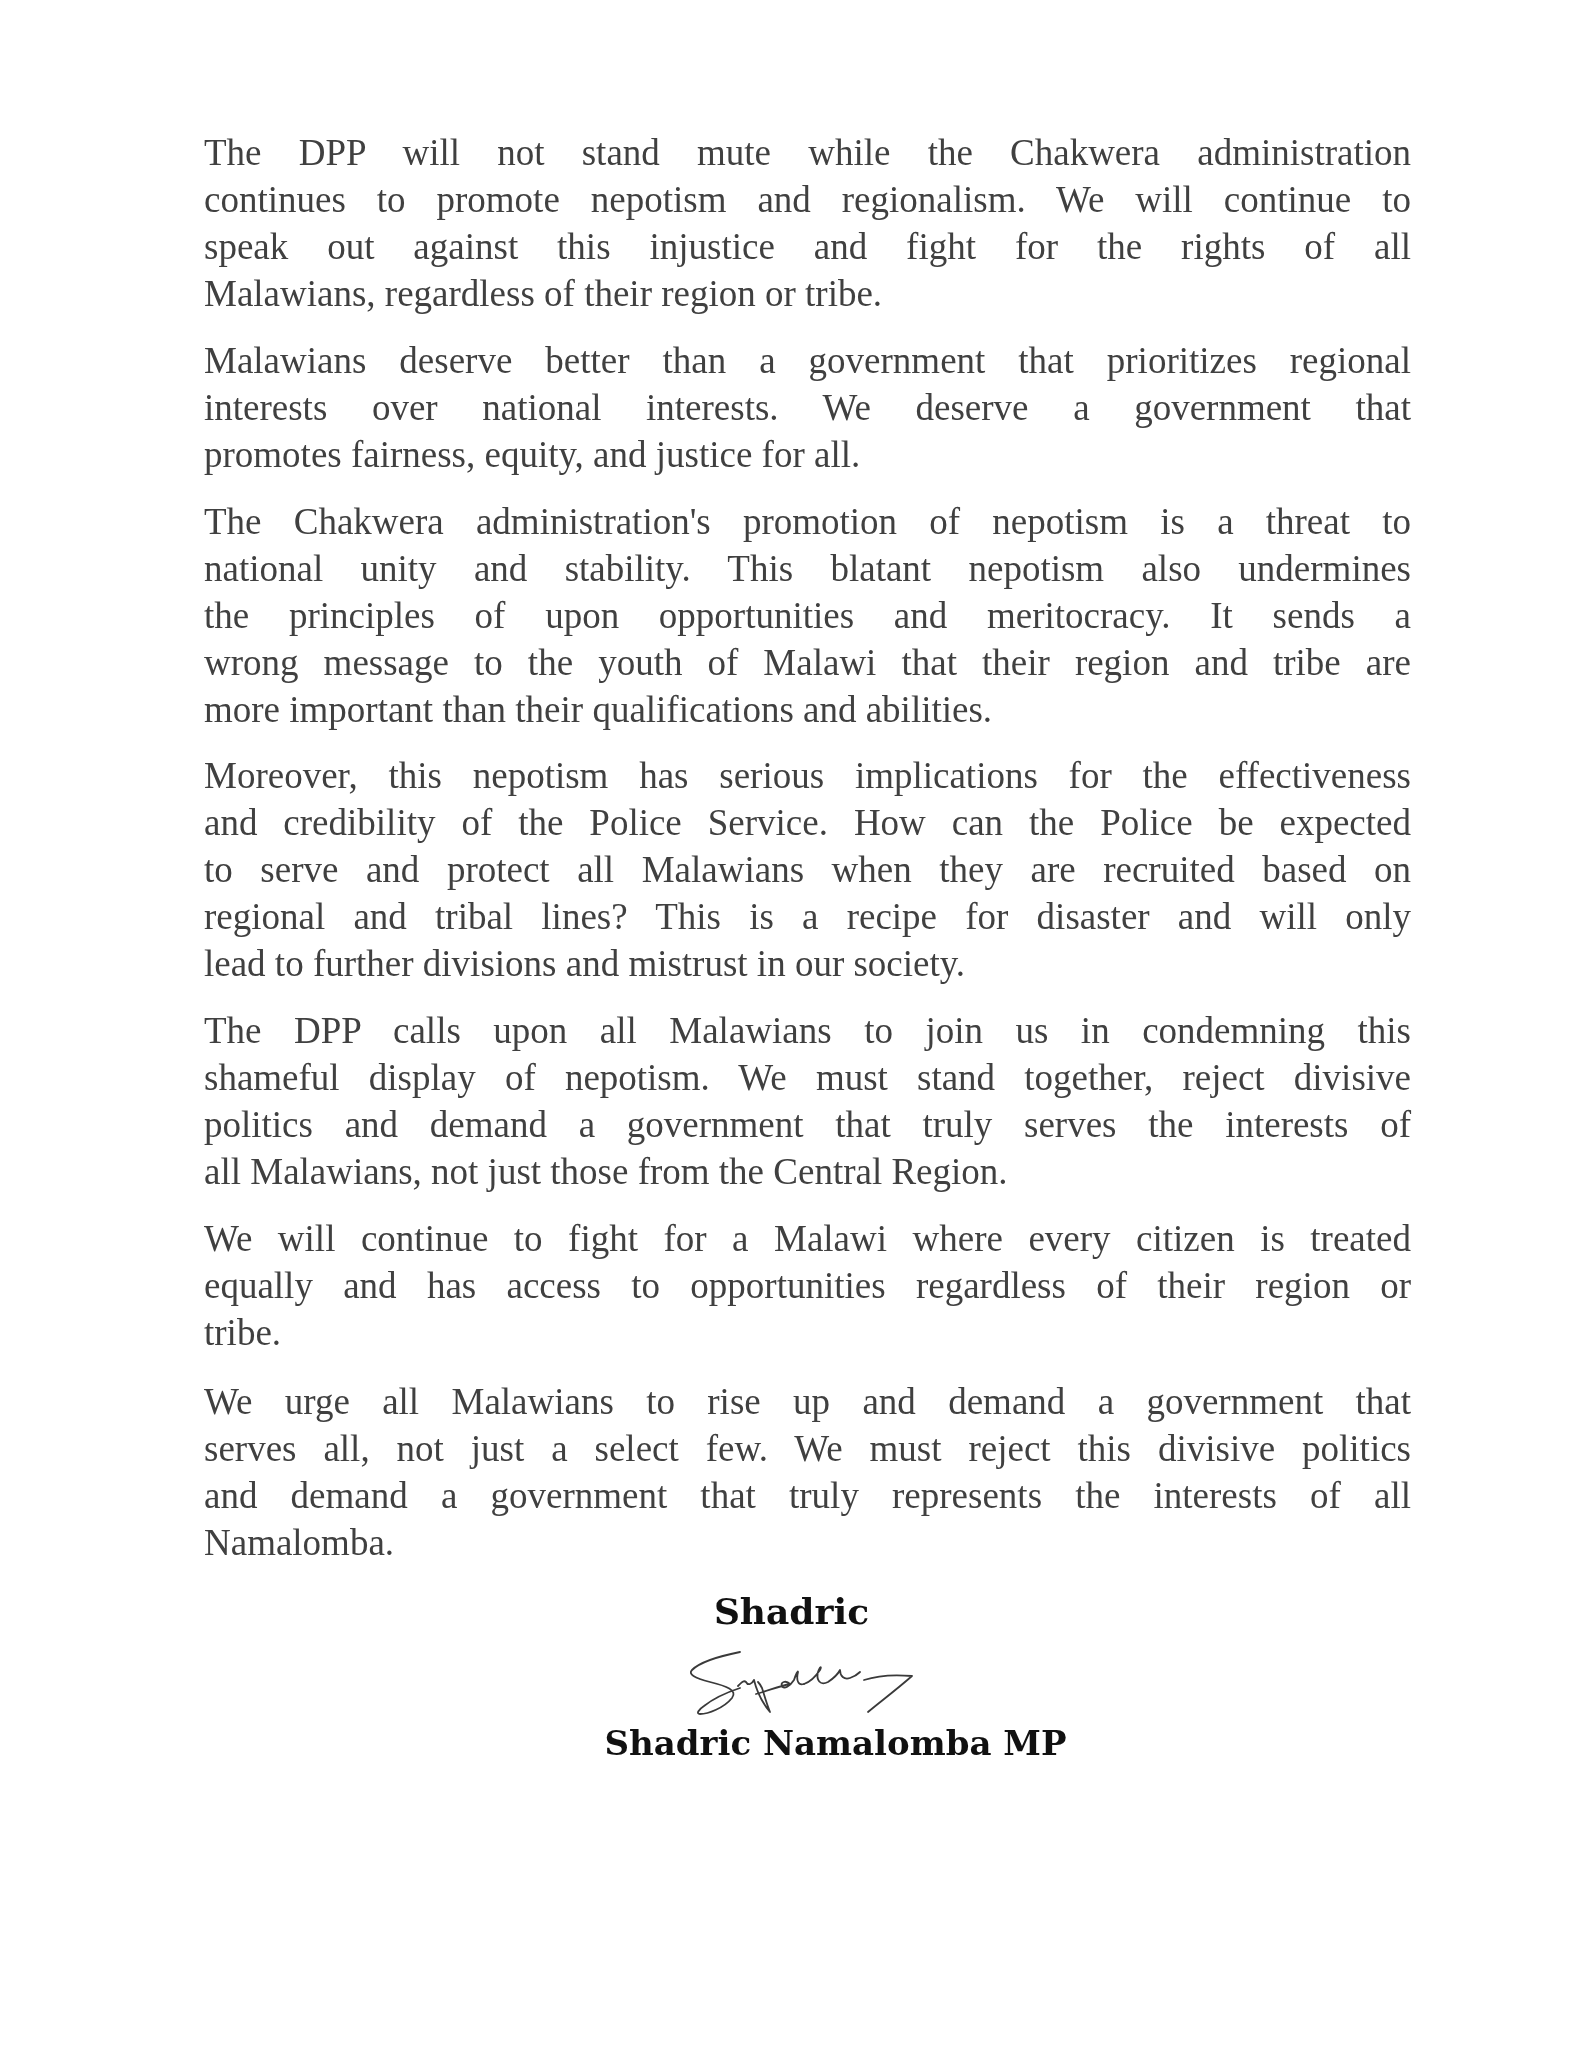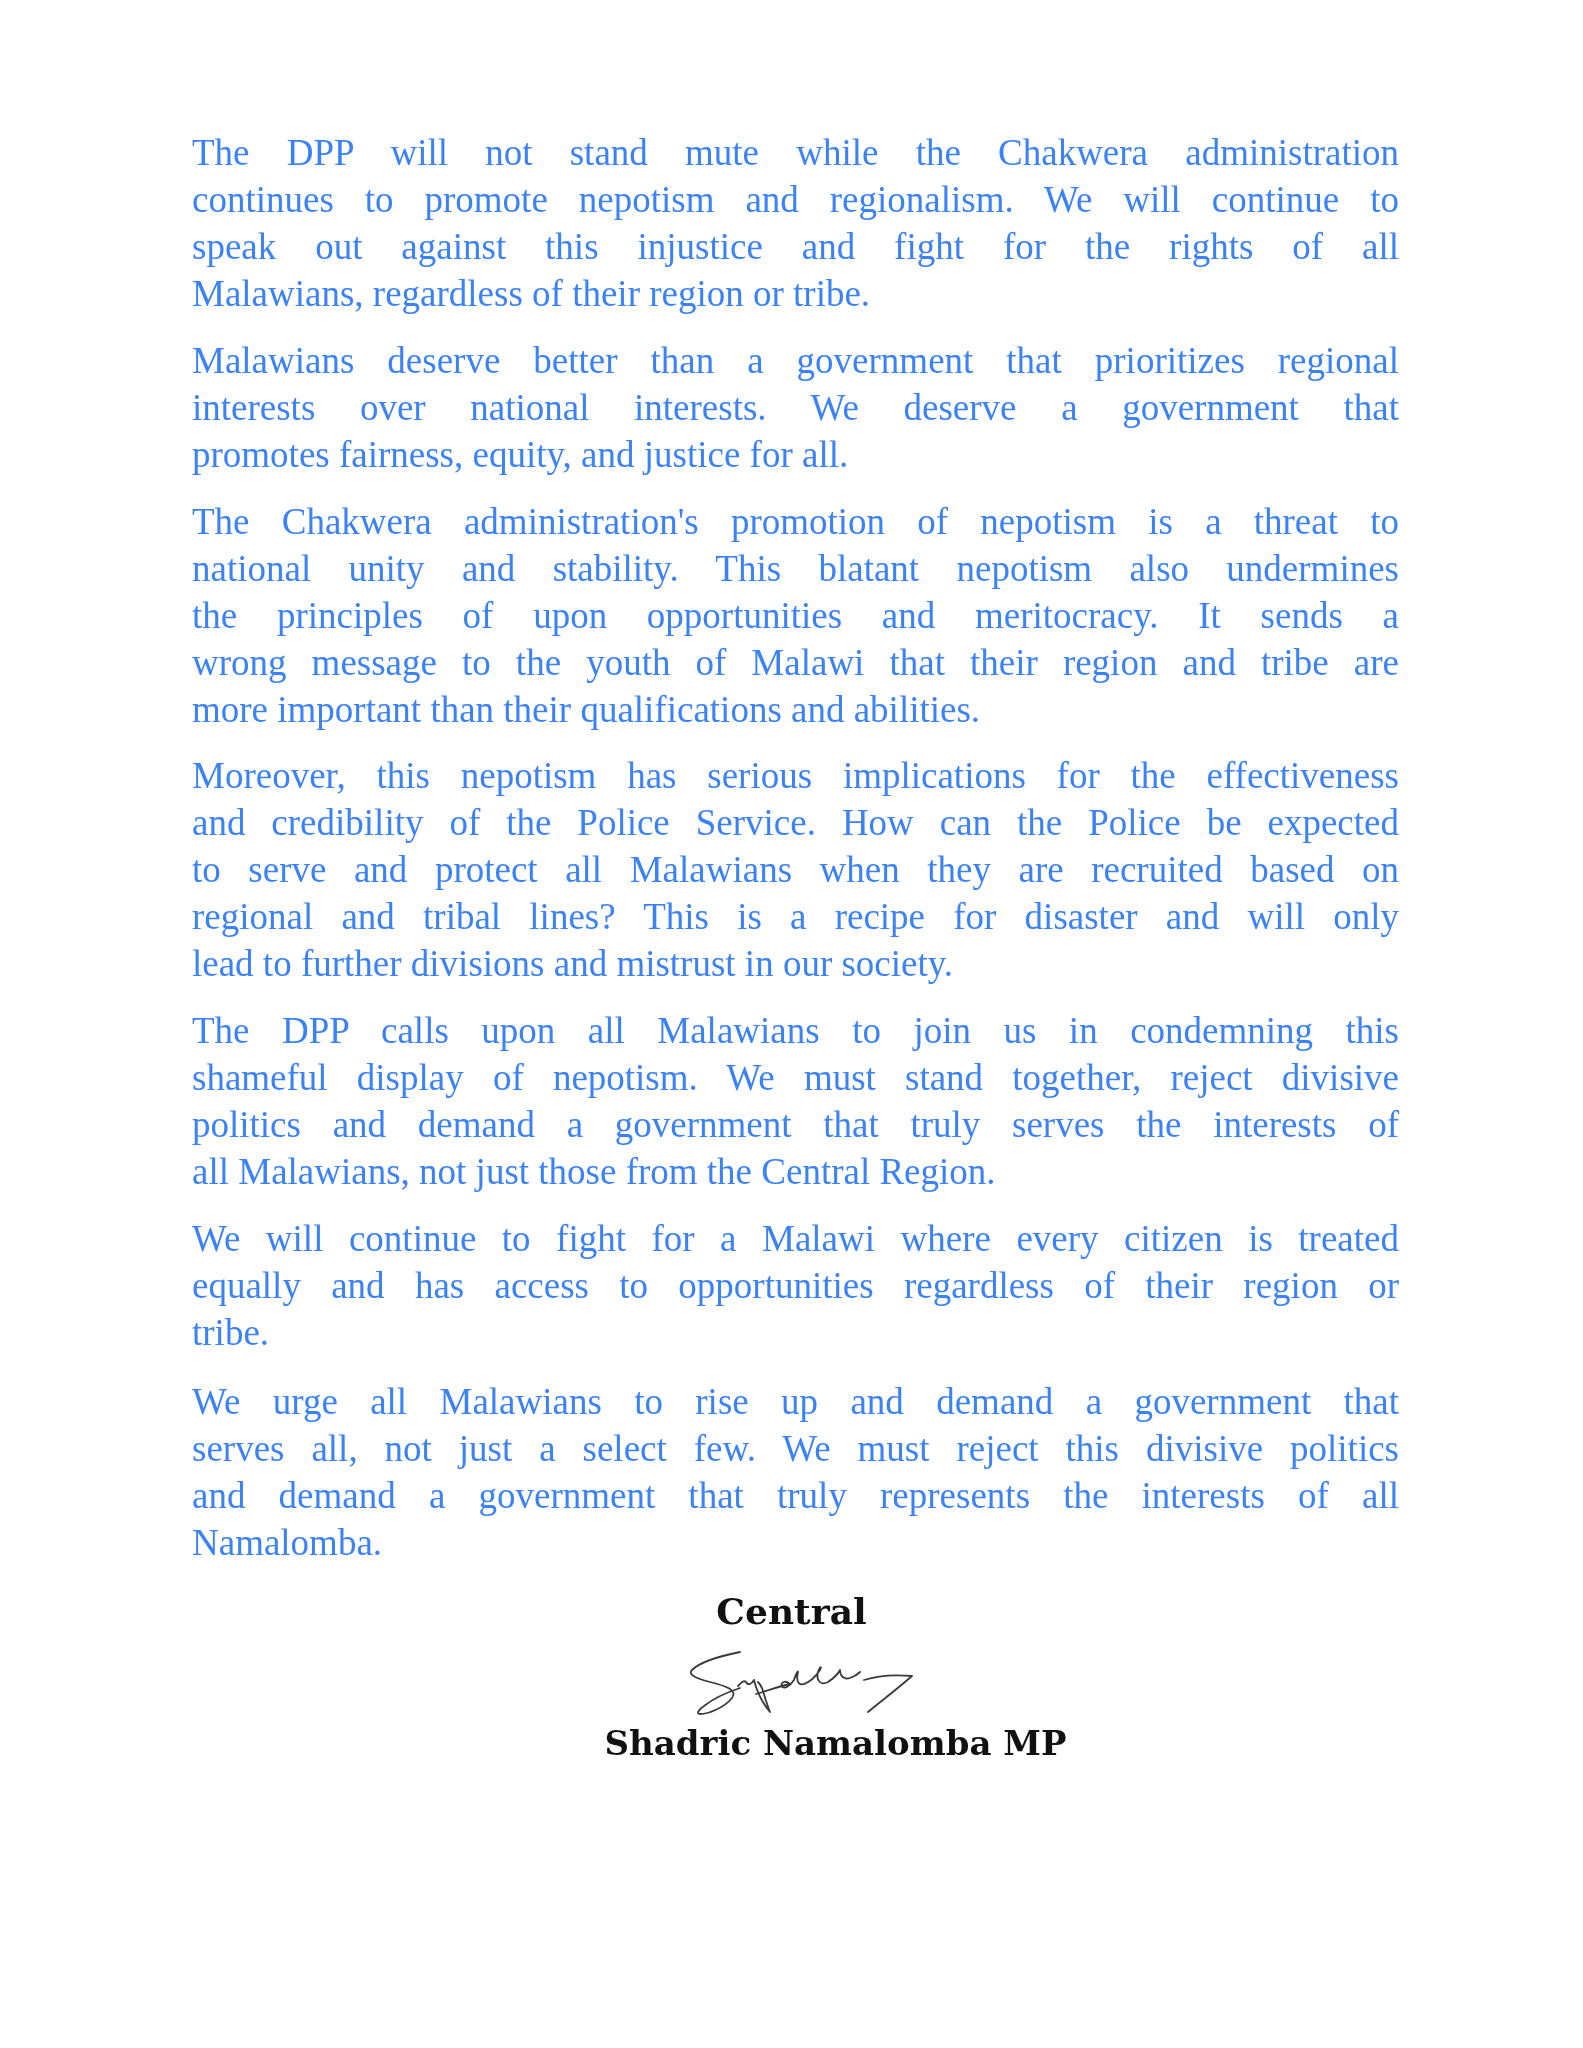--- a/index.html
+++ b/index.html
@@ -1,23 +1,23 @@
 <!DOCTYPE html>
 <html><head>
 <meta charset="utf-8">
 <style>
   html, body { margin: 0; padding: 0; background: #ffffff; }
   body { width: 1583px; height: 2048px; position: relative; overflow: hidden; }
   .page { position: absolute; left: 0; top: 0; width: 1583px; height: 2048px; background: #ffffff; }
   .body-text { position: absolute; left: 188px; width: 1207px; top: 0; }
   .para { position: absolute; left: 0; width: 1207px; }
   .line {
-    position: absolute; left: 4px; width: 1207px; height: 47px;
+    position: absolute; left: 16px; width: 1207px; height: 47px;
     font-family: "Liberation Serif", serif; font-size: 37px; line-height: 47px;
-    color: #3b82f6; white-space: nowrap;
+    color: #404040; white-space: nowrap;
     text-align: justify; text-align-last: justify;
   }
   .line.last { text-align: right; text-align-last: left; }
   .center {
     position: absolute; left: 0; width: 1583px; text-align: center;
     font-family: "Liberation Serif", serif; color: #111111; line-height: 47px; height: 47px; white-space: nowrap;
   }
   .signed-label { font-weight: bold; font-size: 36px; font-family: "DejaVu Serif", serif; }
   .signer-name { font-weight: bold; font-size: 34px; font-family: "DejaVu Serif", serif; margin-left: 44px; }
   .signer-title { font-size: 37px; }
@@ -72,21 +72,21 @@
     </div>
 
     <div class="para">
       <div class="line" style="top:1378px">We urge all Malawians to rise up and demand a government that</div>
       <div class="line" style="top:1425px">serves all, not just a select few. We must reject this divisive politics</div>
       <div class="line" style="top:1472px">and demand a government that truly represents the interests of all</div>
       <div class="line last" style="top:1519px">Namalomba.</div>
     </div>
   </div>
 
-  <div class="center signed-label" style="top:1588px">Central</div>
+  <div class="center signed-label" style="top:1588px">Shadric</div>
 
   <svg class="signature" viewBox="0 0 260 90" fill="none" stroke="#3a3a3a" stroke-width="1.8" stroke-linecap="round" stroke-linejoin="round">
     <path d="M60 12 C40 16 20 22 12 30 C8 34 14 38 30 42 C46 46 58 50 52 58 C44 68 28 74 20 74 C16 74 18 70 24 66 C34 58 48 52 60 48"></path>
     <path d="M58 46 C62 42 64 40 66 42 C68 46 72 44 74 40 M74 40 C76 48 80 60 90 72 C86 62 84 54 82 48 C80 44 78 42 78 42"></path>
     <path d="M76 54 C90 50 100 46 110 44 C106 40 100 42 102 46 C104 50 110 46 114 40 C116 34 118 30 118 32 C116 40 118 46 124 44"></path>
     <path d="M124 44 C130 42 136 36 140 30 C142 26 140 26 138 32 C136 40 140 46 148 42 C154 38 158 34 160 30 C160 36 164 40 170 38 C176 36 178 34 180 32"></path>
     <path d="M184 40 C196 36 210 34 232 36 C216 50 200 62 188 72"></path>
   </svg>
 
   <div class="center signer-name" style="top:1720px">Shadric Namalomba MP</div>

